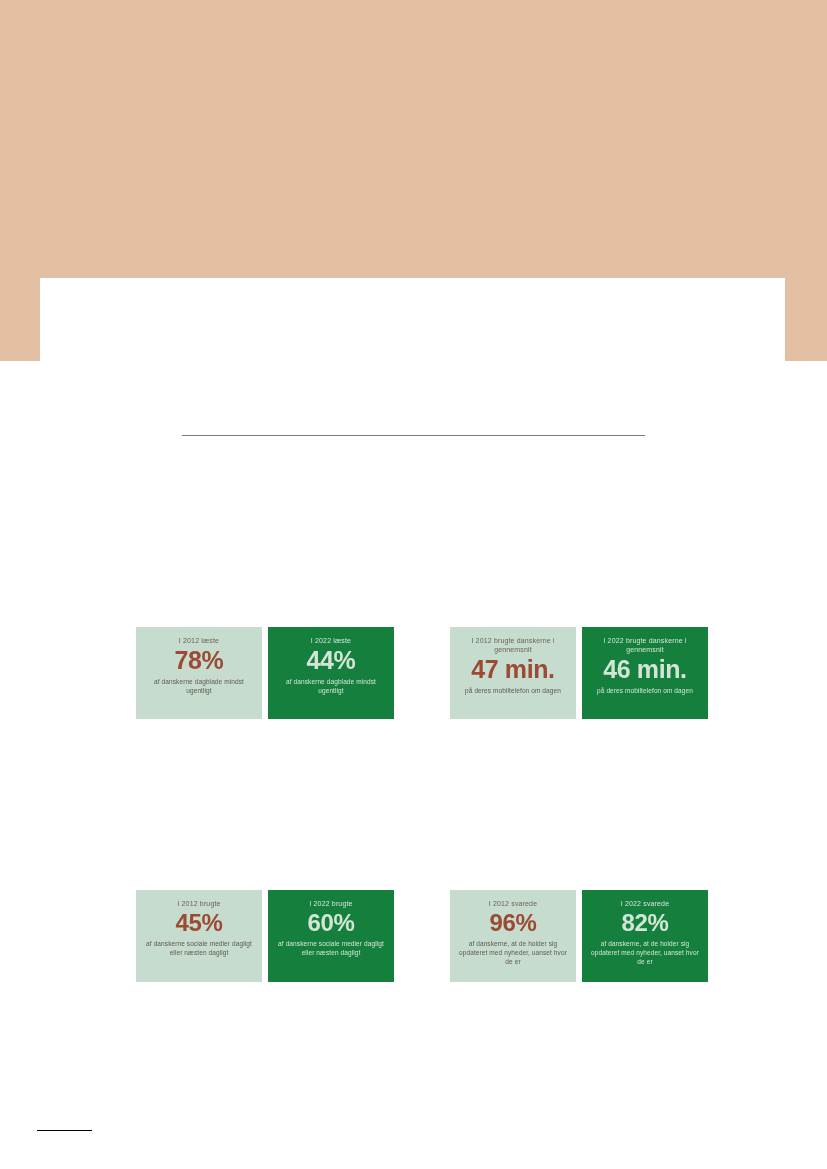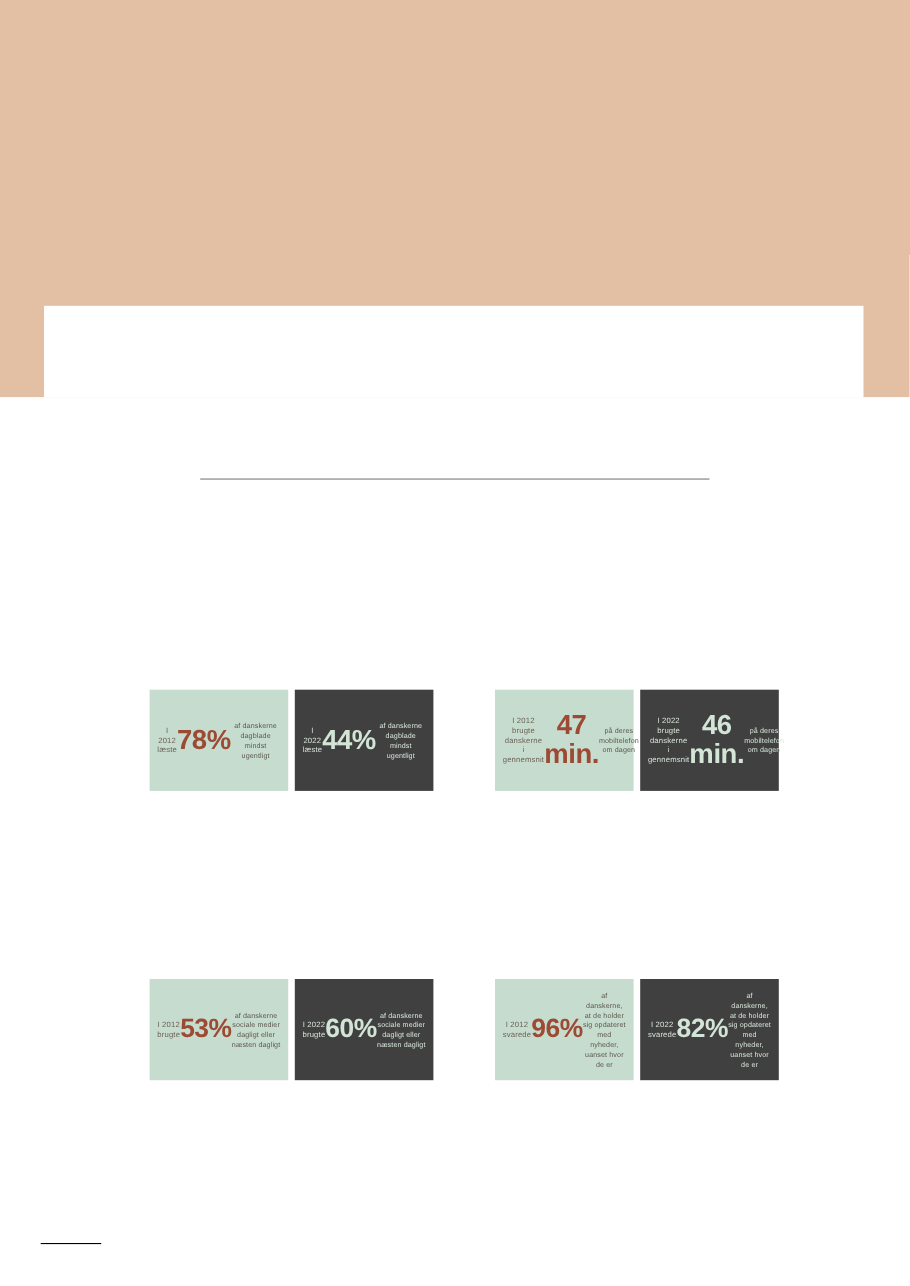--- a/index.html
+++ b/index.html
@@ -63,30 +63,30 @@
   }
   .stat-group.group-left  { left: 136px; }
   .stat-group.group-right { left: 450px; }
 
   .stat-card {
     width: 126px;
     height: 92px;
     box-sizing: border-box;
     padding: 9px 7px 8px 7px;
     display: flex;
-    flex-direction: row;
+    flex-direction: column;
     align-items: center;
     justify-content: flex-start;
     text-align: center;
   }
   .stat-card.theme-2012 {
     background: #c6dcce;
   }
   .stat-card.theme-2022 {
-    background: #404040;
+    background: #15803d;
   }
 
   .card-eyebrow {
     font-size: 7px;
     line-height: 9px;
     letter-spacing: 0.15px;
     font-weight: 400;
   }
   .theme-2012 .card-eyebrow { color: #6c6257; }
   .theme-2022 .card-eyebrow { color: #d6e4d8; }
@@ -164,21 +164,21 @@
     </div>
   </div>
 
 </div>
 
 <div class="stat-row row-bottom">
 
   <div class="stat-group group-left">
     <div class="stat-card theme-2012">
       <div class="card-eyebrow">I 2012 brugte</div>
-      <div class="card-figure">53%</div>
+      <div class="card-figure">45%</div>
       <div class="card-caption">af danskerne sociale medier dagligt eller næsten dagligt</div>
     </div>
     <div class="stat-card theme-2022">
       <div class="card-eyebrow">I 2022 brugte</div>
       <div class="card-figure">60%</div>
       <div class="card-caption">af danskerne sociale medier dagligt eller næsten dagligt</div>
     </div>
   </div>
 
   <div class="stat-group group-right">

